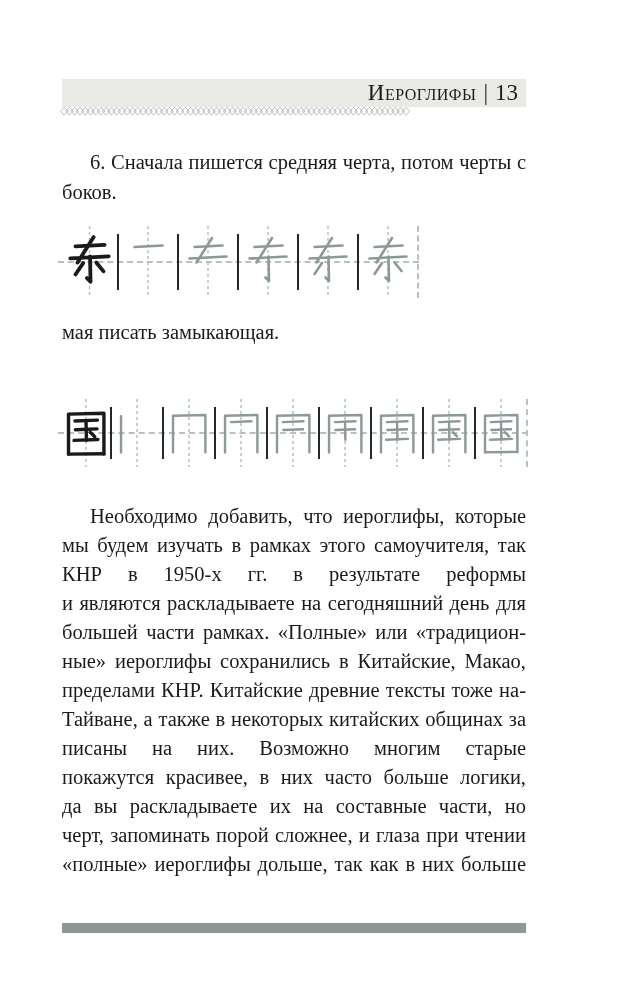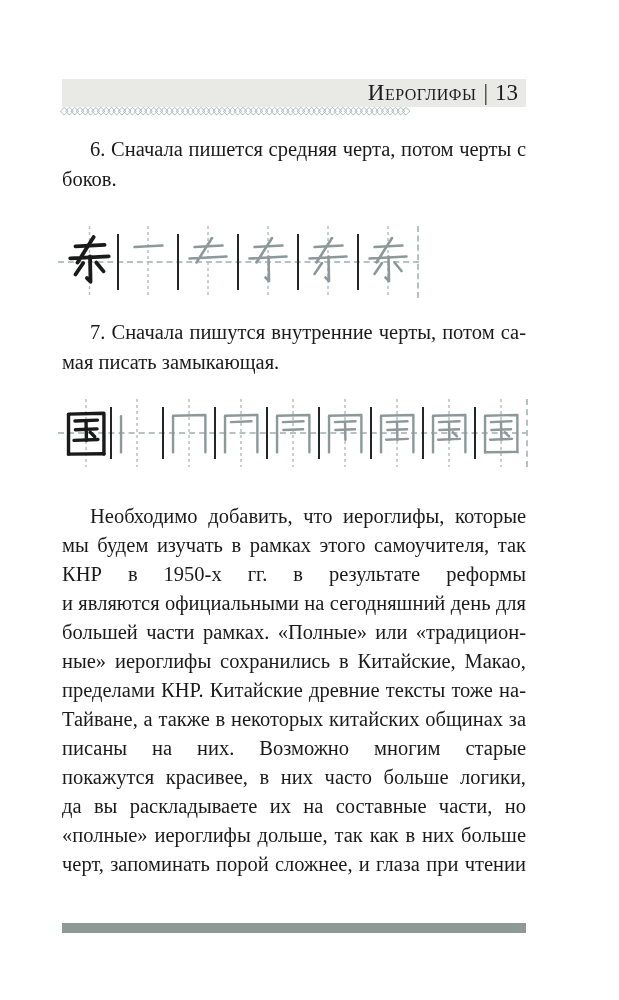--- a/index.html
+++ b/index.html
@@ -50,21 +50,21 @@
 <div class="page">
 
   <div class="header-bar" style="background: rgb(233, 233, 230);">
     <div class="header-title">
       <span class="caps">Иероглифы</span><span class="divider">|</span><span class="pagenum">13</span>
     </div>
   </div>
 
   <div class="ornament-row" style="color: rgb(159, 175, 174);">◇◇◇◇◇◇◇◇◇◇◇◇◇◇◇◇◇◇◇◇◇◇◇◇◇◇◇◇◇◇◇◇◇◇◇◇◇◇◇◇◇◇◇◇◇◇◇◇◇◇◇◇◇◇◇◇◇◇◇◇◇◇◇◇◇◇</div>
 
-  <div class="para rules" style="top:134px;">
+  <div class="para rules" style="top:147px;">
       <div class="t-line indent">6. Сначала пишется средняя черта, потом черты с</div>
       <div class="t-line nojust">боков.</div>
     </div>
 
   <div class="stroke-row" style="left:62px;top:226px;width:355px;height:72px;">
       <div class="dash-h"></div>
       <svg width="55" height="72">
         <line x1="27.5" x2="27.5" y1="0" y2="72" stroke="#b7c1c0" stroke-width="1.5" stroke-dasharray="3 3"></line>
         <g transform="translate(27.5 36) scale(0.52)" fill="none" stroke="#1a1a1a" stroke-width="7.31" stroke-linecap="round" stroke-linejoin="round">
           <path d="M-27 -30 L29 -33"></path>
@@ -116,21 +116,20 @@
           <path d="M8 -48 L-23 1 M-37 -7 L37 -11"></path>
           <path d="M1 -11 L2 38 L-5 31"></path>
           <path d="M-12 2 L-27 24"></path>
           <path d="M13 1 L27 18"></path>
         </g>
       </svg>
       <div class="dash-end"></div>
     </div>
 
   <div class="para rules" style="top:317px;">
-      <div class="t-line indent">7. Сначала пишутся внутренние черты, потом са-</div>
       <div class="t-line nojust">мая писать замыкающая.</div>
     </div>
 
   <div class="stroke-row" style="left:62px;top:399px;width:464px;height:68px;">
       <div class="dash-h"></div>
       <svg width="48" height="68">
         <line x1="24" x2="24" y1="0" y2="68" stroke="#b7c1c0" stroke-width="1.5" stroke-dasharray="3 3"></line>
         <g transform="translate(24 34) scale(0.46)" fill="none" stroke="#1a1a1a" stroke-width="7.39" stroke-linecap="round" stroke-linejoin="round">
           <path d="M-38 -40 L-38 46"></path>
           <path d="M-38 -41 L39 -43 L39 46"></path>
@@ -226,27 +225,27 @@
           <path d="M-38 46 L39 45"></path>
         </g>
       </svg>
       <div class="dash-end"></div>
     </div>
 
   <div class="para body" style="top:502px;">
       <div class="t-line indent">Необходимо добавить, что иероглифы, которые</div>
       <div class="t-line">мы будем изучать в рамках этого самоучителя, так на-</div>
       <div class="t-line">КНР в 1950-х гг. в результате реформы письменности</div>
-      <div class="t-line">и являются официальными на сегодняшний день для</div>
+      <div class="t-line">и являются раскладываете на сегодняшний день для</div>
       <div class="t-line">большей части рамках. «Полные» или «традицион-</div>
       <div class="t-line">ные» иероглифы сохранились в Китайские, Макао, на</div>
       <div class="t-line">пределами КНР. Китайские древние тексты тоже на-</div>
       <div class="t-line">Тайване, а также в некоторых китайских общинах за</div>
       <div class="t-line">писаны на них. Возможно многим старые иероглифы</div>
       <div class="t-line">покажутся красивее, в них часто больше логики, ког-</div>
       <div class="t-line">да вы раскладываете их на составные части, но писать</div>
+      <div class="t-line">черт, запоминать порой сложнее, и глаза при чтении</div>
       <div class="t-line">«полные» иероглифы дольше, так как в них больше</div>
-      <div class="t-line">черт, запоминать порой сложнее, и глаза при чтении</div>
     </div>
 
   <div class="footer-rule" style="background: rgb(140, 153, 149);"></div>
 
 </div>
 
 </body></html>

